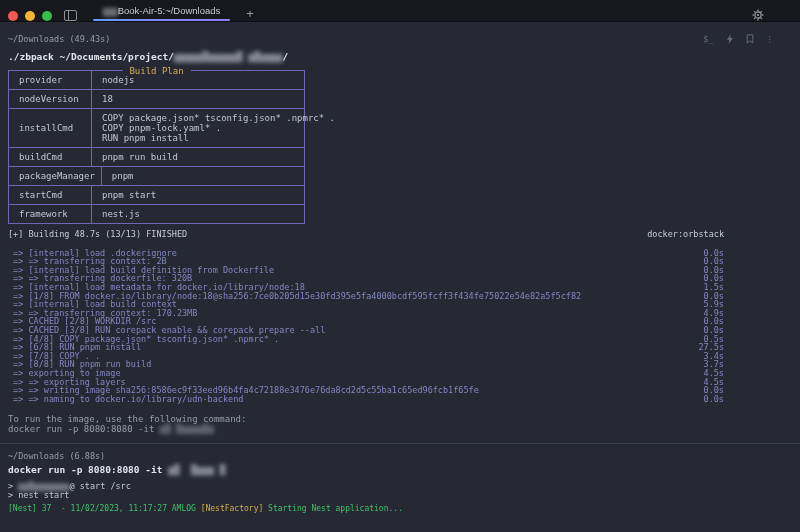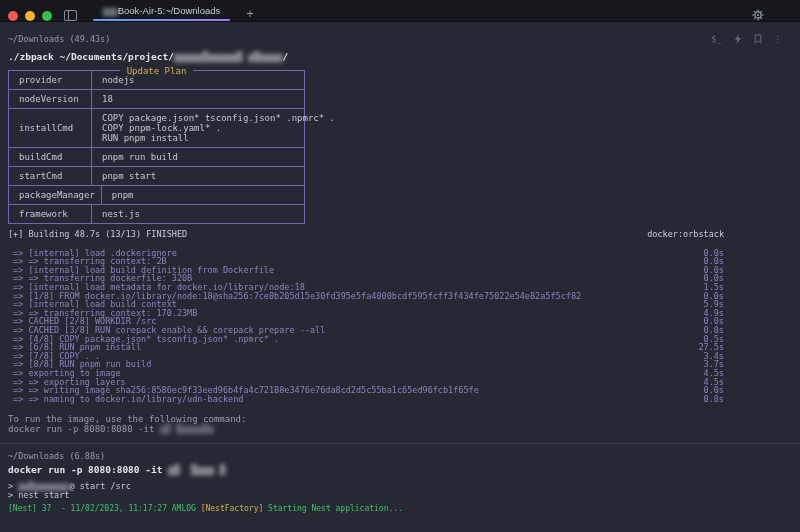--- a/index.html
+++ b/index.html
@@ -20,21 +20,21 @@
   .tab-underline { height:2px; width:100%; border-radius:2px; background:linear-gradient(90deg,#5f9dff,#9b7bff); }
   .new-tab { color:#9a9ea9; font-size:13px; font-family:"Liberation Sans",sans-serif; margin-left:2px; cursor:default; }
   .titlebar-right { margin-left:auto; display:flex; align-items:center; gap:11px;flex-direction:column; }
   .update-pill { font-family:"Liberation Sans",sans-serif; font-size:8.5px; color:var(--update-warp,#d2a53f); border:1px solid var(--update-warp,#d2a53f); border-radius:9px; padding:2px 8px; white-space:nowrap; }
   .tb-icon { width:12px; height:12px; display:flex; align-items:center; justify-content:center; }
   .tb-icon svg { display:block; }
   .notif-dot { width:5px; height:5px; border-radius:50%; background:#cdd2dc; }
 
   
   .term { flex:1; display:flex; flex-direction:column; background:var(--bg-terminal,#262933); color:#c3c7d0; overflow:hidden; }
-  .pad { padding-left:8px; }
+  .pad { padding-left:8px; padding-right:8px; }
 
   .prompt-row { display:flex; align-items:center; justify-content:space-between; margin-top:7px; }
   .prompt-ctx { font-size:8.5px; color:var(--text-dim,#969ca8); }
   .block-actions { display:flex; align-items:center; gap:12px; margin-right:18px; color:#676c77; }
   .ba-text { font-size:8.5px; }
   .cmd-line { font-size:9.5px; font-weight:bold; color:var(--text-bright,#e2e5eb); margin-top:3px; white-space:pre; }
   .redacted { filter:blur(2.2px); opacity:.5; }
 
   
   .bp { position:relative; width:297px; margin:8px 0 0 0; border:1px solid var(--accent-purple,#7464b8); font-size:9px; color:#c3c7d0; }
@@ -132,21 +132,21 @@
               </svg></span>
           <span><svg width="8" height="10" viewBox="0 0 10 12">
                 <path d="M1.5 0.8 H8.5 V11 L5 8.2 L1.5 11 Z" fill="none" stroke="#676c77" stroke-width="1.2"></path>
               </svg></span>
           <span class="ba-text">⋮</span>
         </span>
       </div>
       <div class="cmd-line"><span>./zbpack ~/Documents/project/</span><span class="redacted">▆▆▆▆▆█▆▆▆▆▆█ ▆█▆▆▆▆</span><span>/</span></div>
 
       <div class="bp">
-        <span class="bp-title">Update Plan</span>
+        <span class="bp-title">Build Plan</span>
 
           <div class="bp-row">
             <span class="bp-key">provider</span>
             <span class="bp-val">nodejs</span>
           </div>
 
           <div class="bp-row">
             <span class="bp-key">nodeVersion</span>
             <span class="bp-val">18</span>
           </div>
@@ -157,27 +157,27 @@
 COPY pnpm-lock.yaml* .
 RUN pnpm install</span>
           </div>
 
           <div class="bp-row">
             <span class="bp-key">buildCmd</span>
             <span class="bp-val">pnpm run build</span>
           </div>
 
           <div class="bp-row">
+            <span class="bp-key">packageManager</span>
+            <span class="bp-val">pnpm</span>
+          </div>
+
+          <div class="bp-row">
             <span class="bp-key">startCmd</span>
             <span class="bp-val">pnpm start</span>
-          </div>
-
-          <div class="bp-row">
-            <span class="bp-key">packageManager</span>
-            <span class="bp-val">pnpm</span>
           </div>
 
           <div class="bp-row">
             <span class="bp-key">framework</span>
             <span class="bp-val">nest.js</span>
           </div>
         </div>
 
       <div class="docker">
         <div class="docker-header">

